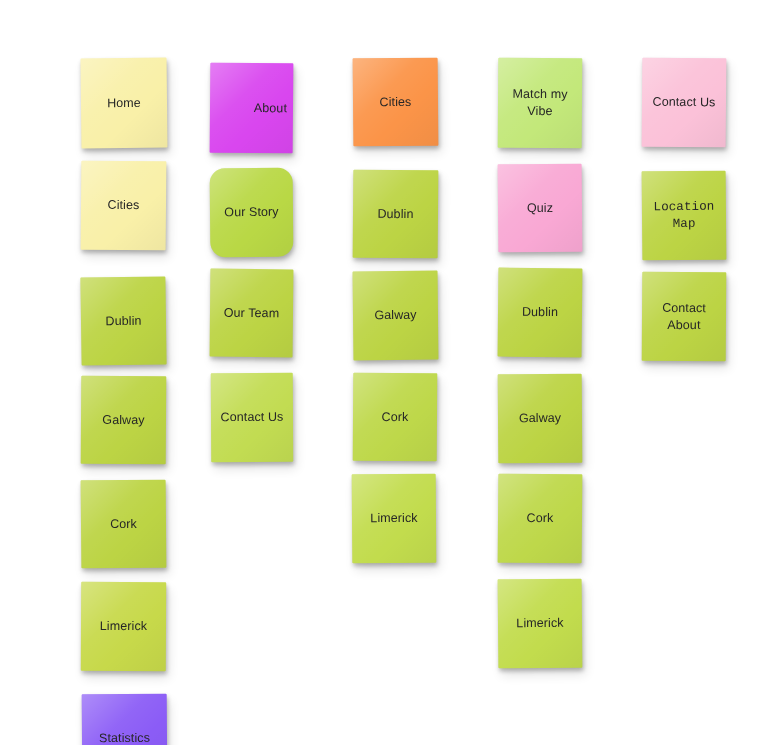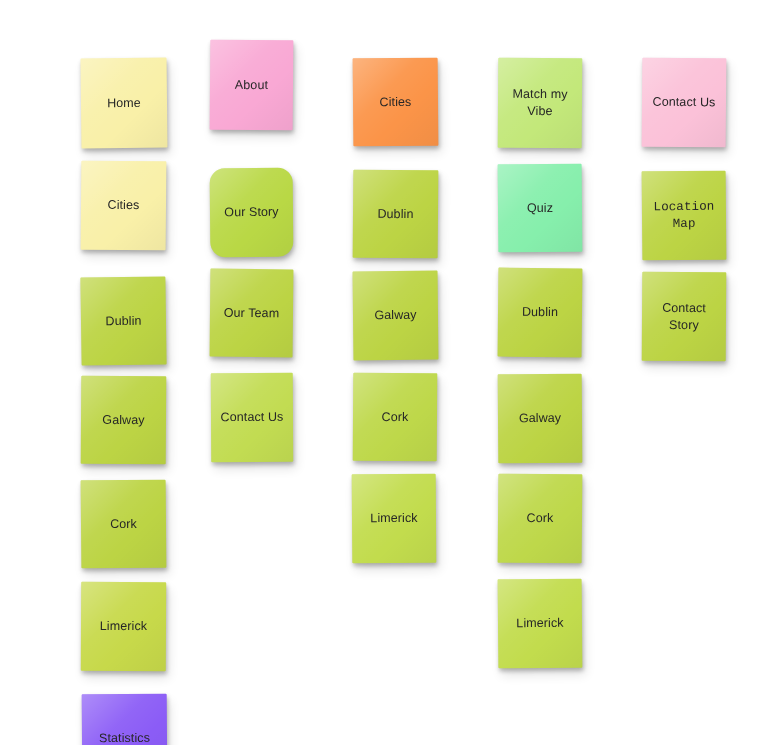--- a/index.html
+++ b/index.html
@@ -80,21 +80,21 @@
         <span class="label">Cork</span>
       </div>
       <div class="note" style="left: 81px; top: 542px; width: 85px; height: 89px; background: rgb(199, 217, 74); color: rgb(38, 38, 38); transform: rotate(0.3deg); box-shadow: rgba(0, 0, 0, 0.26) 1px 3px 4px, rgba(0, 0, 0, 0.11) 3px 7px 11px;">
         <span class="label">Limerick</span>
       </div>
       <div class="note" style="left: 82px; top: 654px; width: 85px; height: 89px; background: #8b5cf6; color: rgb(38, 38, 38); transform: rotate(-0.4deg); box-shadow: rgba(0, 0, 0, 0.26) 1px 3px 4px, rgba(0, 0, 0, 0.11) 3px 7px 11px;">
         <span class="label">Statistics</span>
       </div>
     </div>
     <div style="position: absolute; left: 0px; top: 0px; width: 0px; height: 0px;">
-      <div class="note" style="left: 210px; top: 0; width: 83px; height: 90px; background: #f9a8d4; color: rgb(38, 38, 38); transform: rotate(0.5deg); box-shadow: rgba(0, 0, 0, 0.26) 1px 3px 4px, rgba(0, 0, 0, 0.11) 3px 7px 11px;">
+      <div class="note" style="left: 210px; top: 23px; width: 83px; height: 90px; background: #d946ef; color: rgb(38, 38, 38); transform: rotate(0.5deg); box-shadow: rgba(0, 0, 0, 0.26) 1px 3px 4px, rgba(0, 0, 0, 0.11) 3px 7px 11px; justify-content: flex-end;">
         <span class="label">About</span>
       </div>
       <div class="note" style="left: 210px; top: 128px; width: 83px; height: 89px; background: rgb(185, 216, 69); color: rgb(38, 38, 38); transform: rotate(-0.5deg); box-shadow: rgba(0, 0, 0, 0.26) 1px 3px 4px, rgba(0, 0, 0, 0.11) 3px 7px 11px; border-radius: 15px;">
         <span class="label">Our Story</span>
       </div>
       <div class="note" style="left: 210px; top: 229px; width: 83px; height: 88px; background: rgb(188, 212, 68); color: rgb(38, 38, 38); transform: rotate(0.6deg); box-shadow: rgba(0, 0, 0, 0.26) 1px 3px 4px, rgba(0, 0, 0, 0.11) 3px 7px 11px;">
         <span class="label">Our Team</span>
       </div>
       <div class="note" style="left: 211px; top: 333px; width: 82px; height: 89px; background: rgb(194, 220, 82); color: rgb(38, 38, 38); transform: rotate(-0.3deg); box-shadow: rgba(0, 0, 0, 0.26) 1px 3px 4px, rgba(0, 0, 0, 0.11) 3px 7px 11px;">
         <span class="label">Contact Us</span>
@@ -114,21 +114,21 @@
         <span class="label">Cork</span>
       </div>
       <div class="note" style="left: 352px; top: 434px; width: 84px; height: 89px; background: rgb(194, 220, 77); color: rgb(38, 38, 38); transform: rotate(-0.4deg); box-shadow: rgba(0, 0, 0, 0.26) 1px 3px 4px, rgba(0, 0, 0, 0.11) 3px 7px 11px;">
         <span class="label">Limerick</span>
       </div>
     </div>
     <div style="position: absolute; left: 0px; top: 0px; width: 0px; height: 0px;">
       <div class="note" style="left: 498px; top: 18px; width: 84px; height: 90px; background: rgb(195, 232, 122); color: rgb(38, 38, 38); transform: rotate(0.4deg); box-shadow: rgba(0, 0, 0, 0.26) 1px 3px 4px, rgba(0, 0, 0, 0.11) 3px 7px 11px; align-items: center;">
         <span class="label">Match my Vibe</span>
       </div>
-      <div class="note" style="left: 498px; top: 124px; width: 84px; height: 88px; background: #86efac; color: rgb(38, 38, 38); transform: rotate(-0.5deg); box-shadow: rgba(0, 0, 0, 0.26) 1px 3px 4px, rgba(0, 0, 0, 0.11) 3px 7px 11px;">
+      <div class="note" style="left: 498px; top: 124px; width: 84px; height: 88px; background: #f9a8d4; color: rgb(38, 38, 38); transform: rotate(-0.5deg); box-shadow: rgba(0, 0, 0, 0.26) 1px 3px 4px, rgba(0, 0, 0, 0.11) 3px 7px 11px;">
         <span class="label">Quiz</span>
       </div>
       <div class="note" style="left: 498px; top: 228px; width: 84px; height: 89px; background: rgb(188, 212, 68); color: rgb(38, 38, 38); transform: rotate(0.6deg); box-shadow: rgba(0, 0, 0, 0.26) 1px 3px 4px, rgba(0, 0, 0, 0.11) 3px 7px 11px;">
         <span class="label">Dublin</span>
       </div>
       <div class="note" style="left: 498px; top: 334px; width: 84px; height: 89px; background: rgb(188, 212, 68); color: rgb(38, 38, 38); transform: rotate(-0.4deg); box-shadow: rgba(0, 0, 0, 0.26) 1px 3px 4px, rgba(0, 0, 0, 0.11) 3px 7px 11px;">
         <span class="label">Galway</span>
       </div>
       <div class="note" style="left: 498px; top: 434px; width: 84px; height: 89px; background: rgb(190, 216, 74); color: rgb(38, 38, 38); transform: rotate(0.5deg); box-shadow: rgba(0, 0, 0, 0.26) 1px 3px 4px, rgba(0, 0, 0, 0.11) 3px 7px 11px;">
         <span class="label">Cork</span>
@@ -138,16 +138,16 @@
       </div>
     </div>
     <div style="position: absolute; left: 0px; top: 0px; width: 0px; height: 0px;">
       <div class="note" style="left: 642px; top: 18px; width: 84px; height: 89px; background: rgb(251, 193, 216); color: rgb(38, 38, 38); transform: rotate(0.5deg); box-shadow: rgba(0, 0, 0, 0.26) 1px 3px 4px, rgba(0, 0, 0, 0.11) 3px 7px 11px;">
         <span class="label">Contact Us</span>
       </div>
       <div class="note" style="left: 642px; top: 131px; width: 84px; height: 89px; background: rgb(188, 212, 68); color: rgb(38, 38, 38); transform: rotate(-0.5deg); box-shadow: rgba(0, 0, 0, 0.26) 1px 3px 4px, rgba(0, 0, 0, 0.11) 3px 7px 11px; font-family: Liberation Mono, monospace;">
         <span class="label">Location Map</span>
       </div>
       <div class="note" style="left: 642px; top: 232px; width: 84px; height: 89px; background: rgb(188, 212, 68); color: rgb(38, 38, 38); transform: rotate(0.4deg); box-shadow: rgba(0, 0, 0, 0.26) 1px 3px 4px, rgba(0, 0, 0, 0.11) 3px 7px 11px;">
-        <span class="label">Contact Story</span>
+        <span class="label">Contact About</span>
       </div>
     </div>
   </div>
 
 </body></html>

